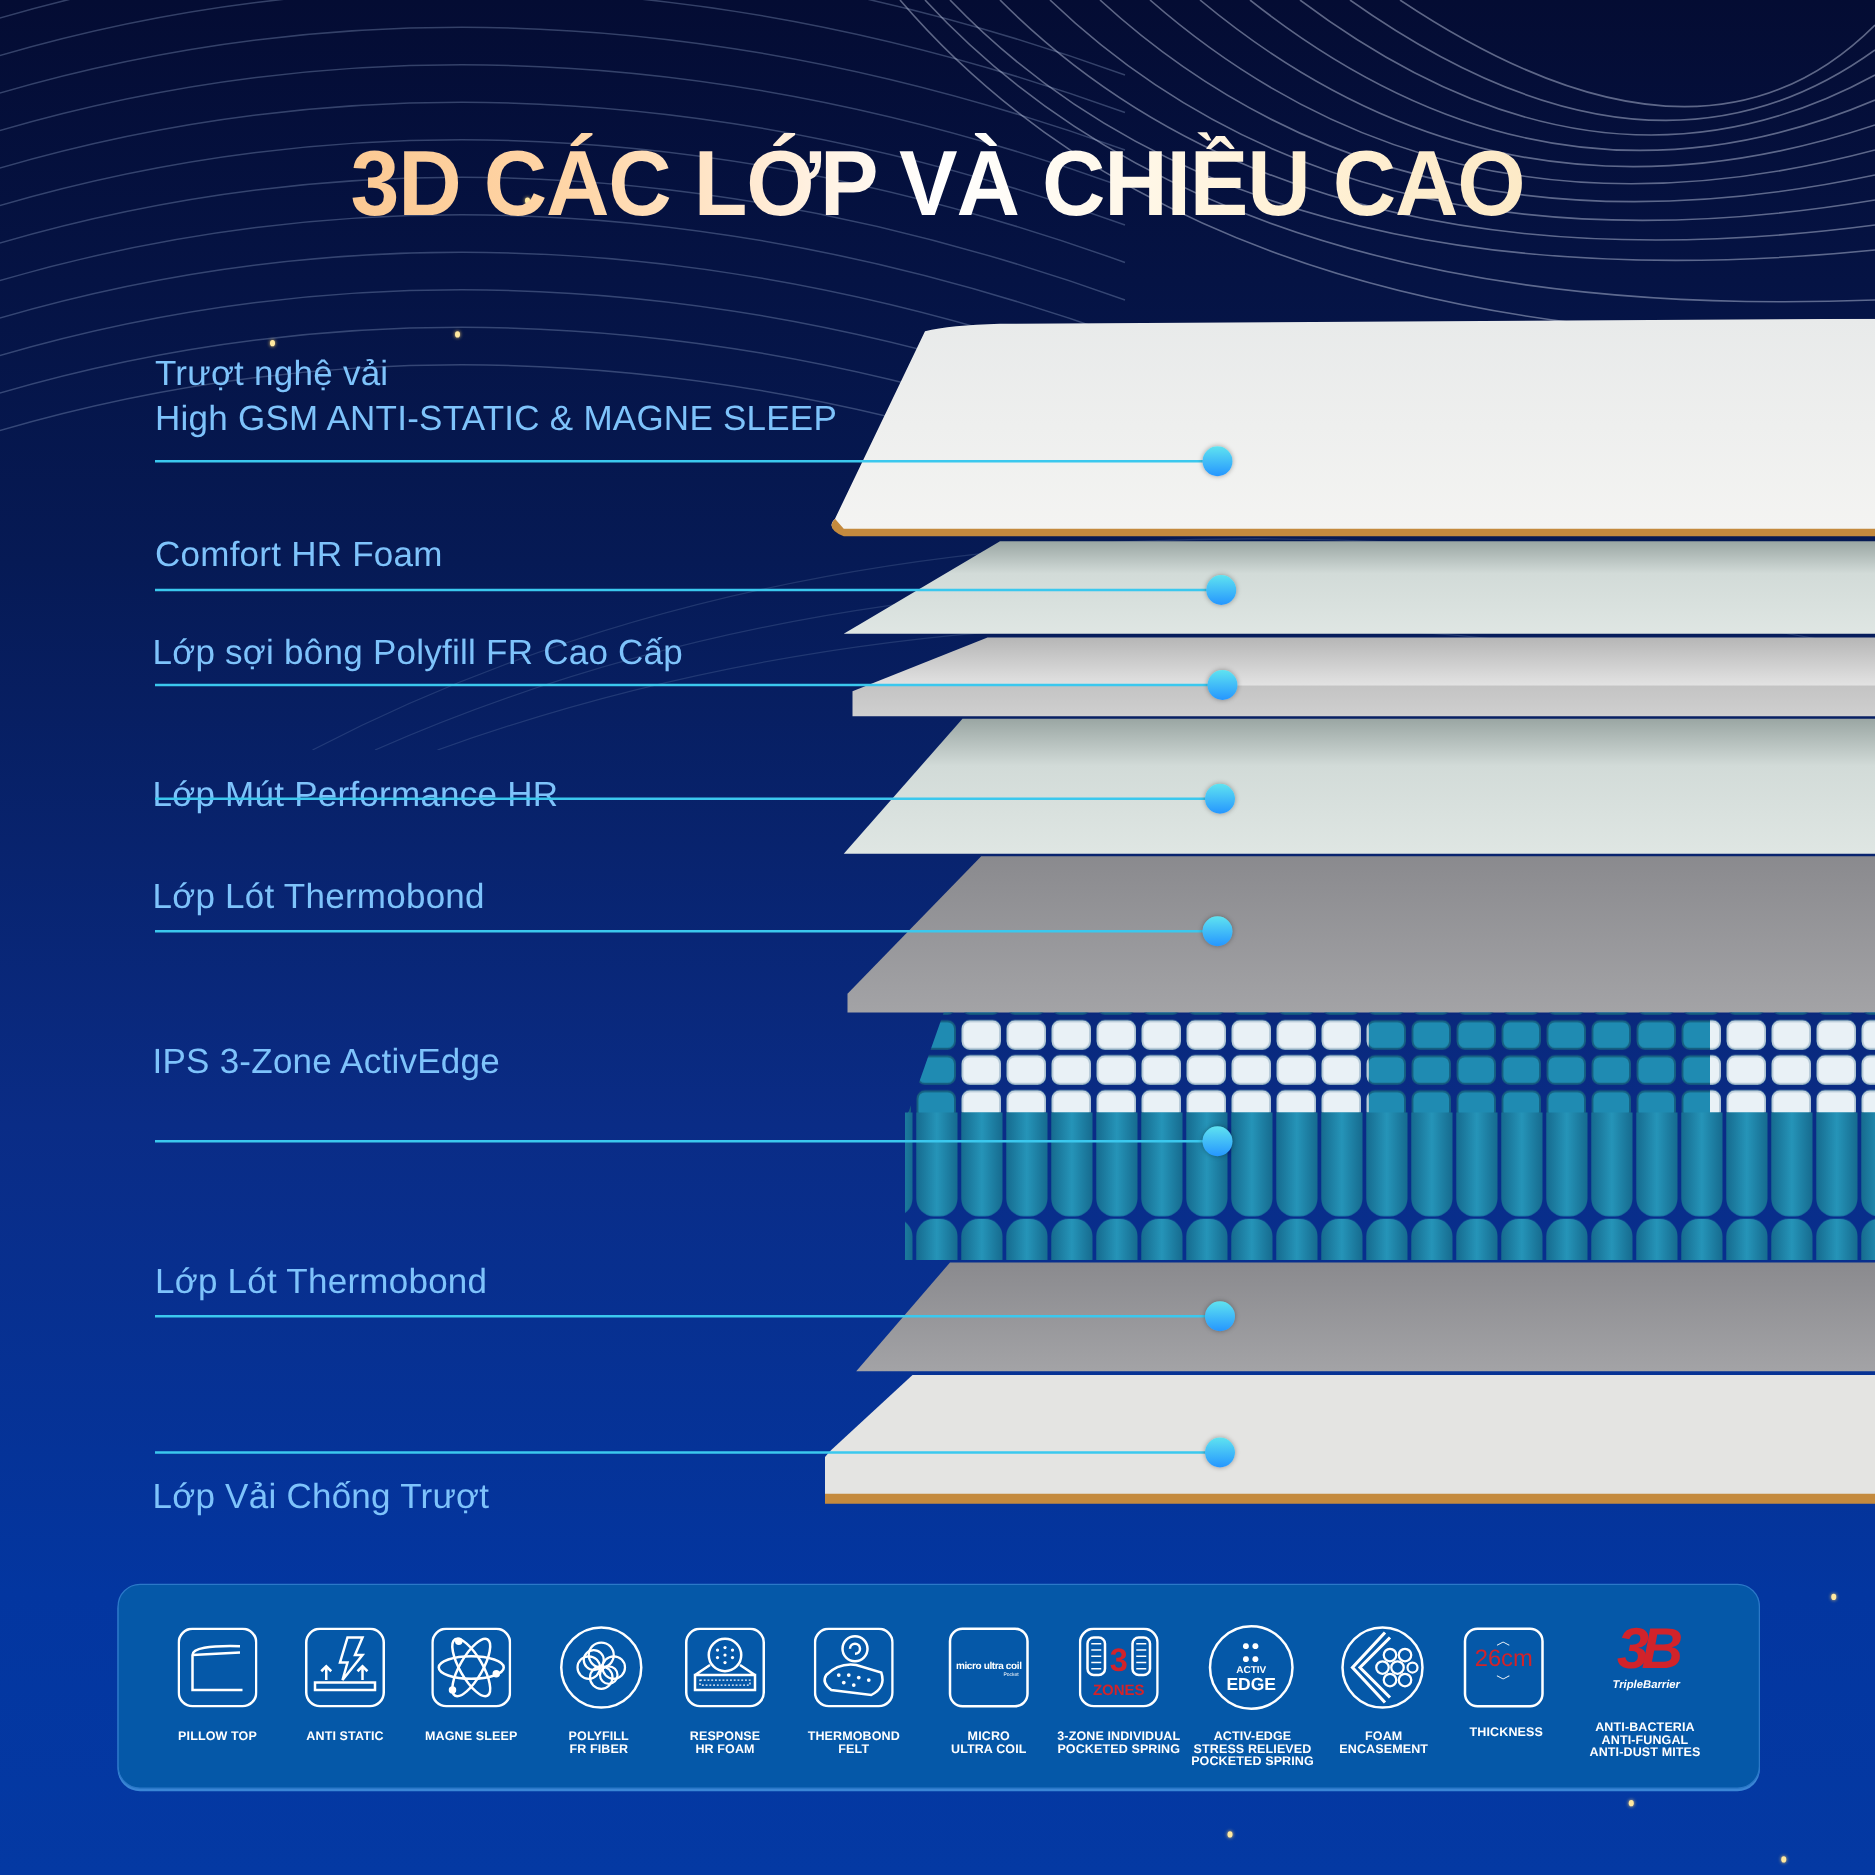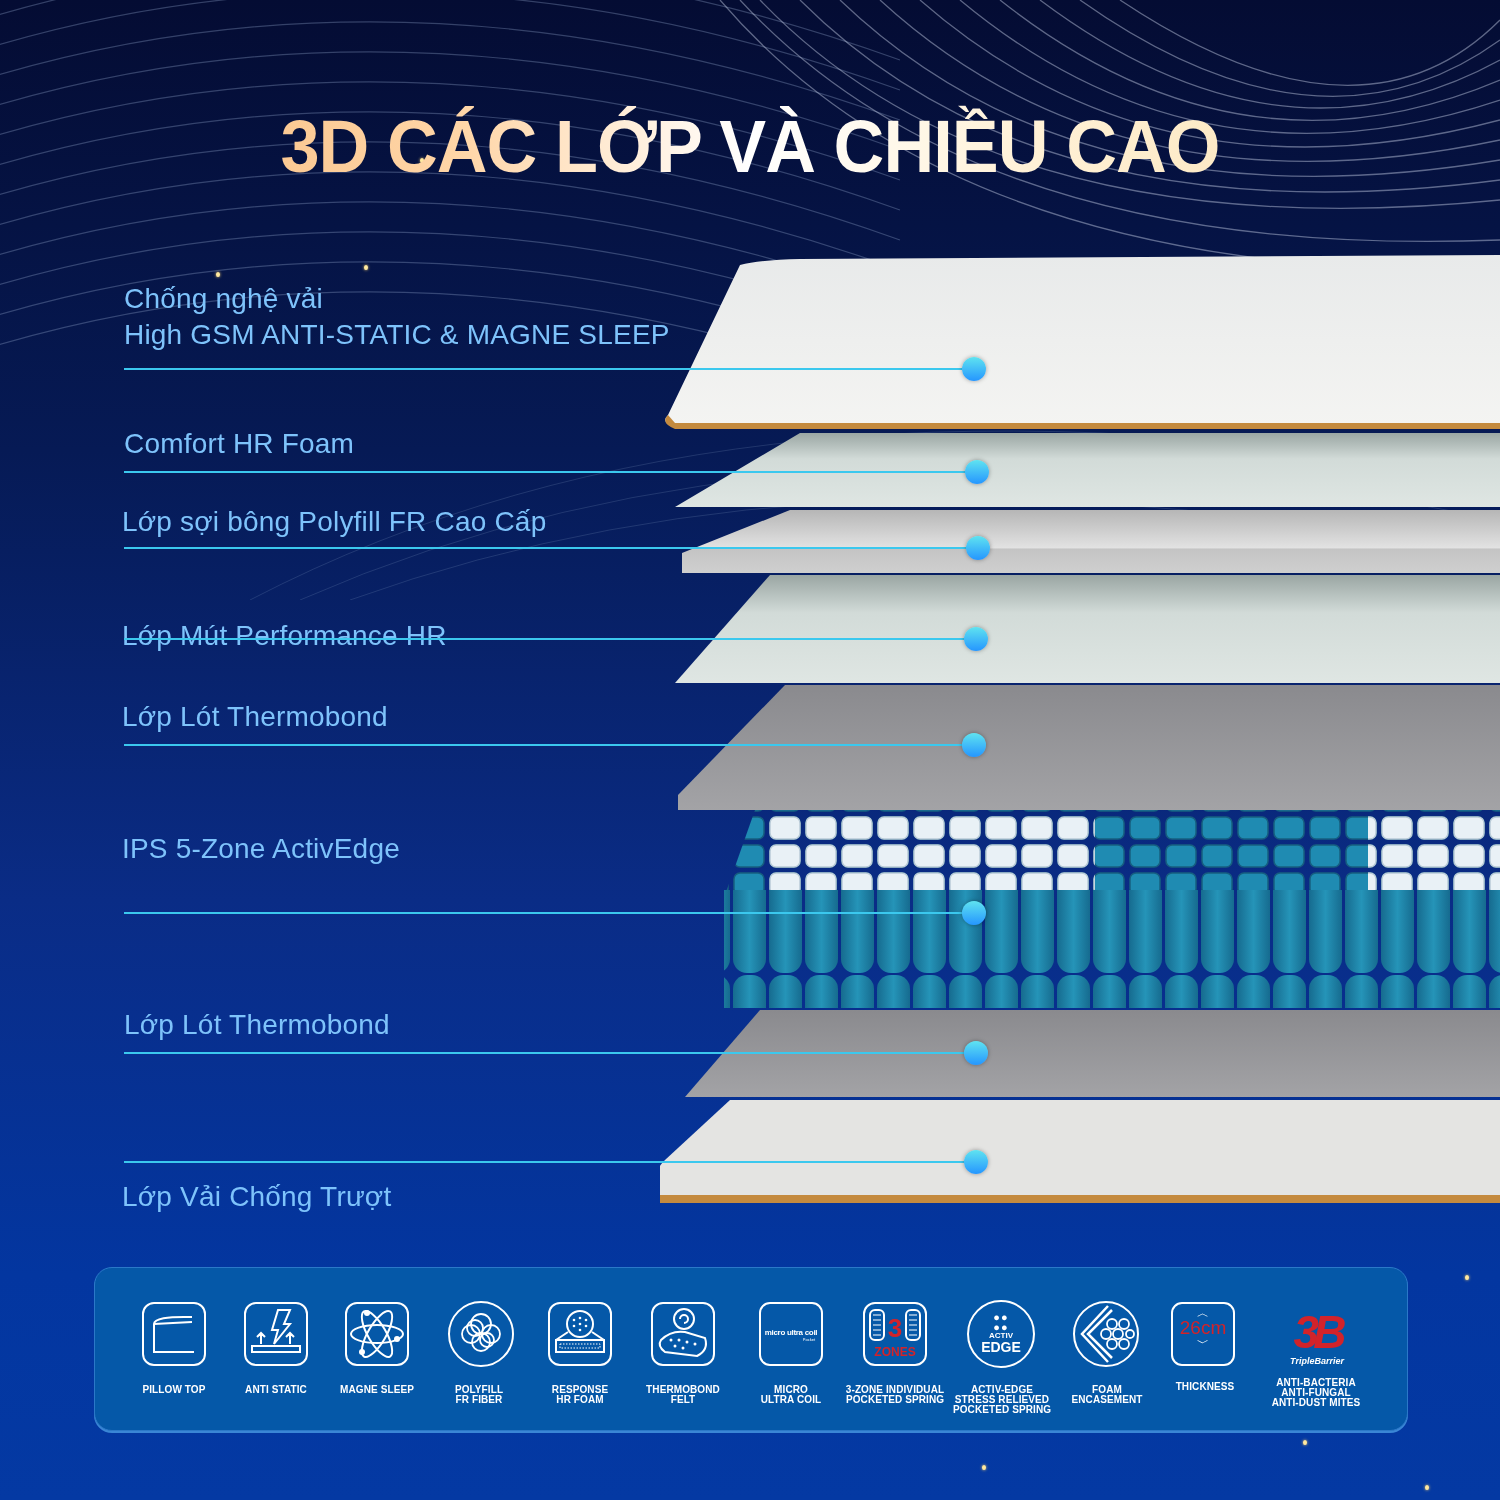--- a/index.html
+++ b/index.html
@@ -126,21 +126,21 @@
   <rect x="64" y="635" width="776" height="118" fill="url(#springSide)"></rect>
 
   <path d="M100 755 L840 755 L840 842 L25 842 Z" fill="url(#gFelt)"></path>
 
   <path d="M70 845 L840 845 L840 942 L-12 942 Q-10 920 5 905 Z" fill="#e4e4e2"></path>
   <path d="M-14 940 L840 940 L840 948 L-10 948 Z" fill="#c48a3e"></path>
 </svg>
 
 <div>
   <div class="label" style="top:281px">
-    <div>Chống nghệ vải</div>
+    <div>Trượt nghệ vải</div>
       <div>High GSM ANTI-STATIC &amp; MAGNE SLEEP</div>
   </div>
   <div class="leader" style="top:368px;width:852px"></div>
   <div class="dot" style="left:962px;top:357px"></div>
 </div>
 <div>
   <div class="label" style="top:426px">Comfort HR Foam</div>
   <div class="leader" style="top:471px;width:855px"></div>
   <div class="dot" style="left:965px;top:460px"></div>
 </div>
@@ -154,21 +154,21 @@
   <div class="leader" style="top:638px;width:854px"></div>
   <div class="dot" style="left:964px;top:627px"></div>
 </div>
 <div>
   <div class="label" style="top:699px;left:122px">Lớp Lót Thermobond</div>
   <div class="leader" style="top:744px;width:852px"></div>
   <div class="dot" style="left:962px;top:733px"></div>
 </div>
 <div>
   <div class="label" style="top:831px;left:122px">
-      <div>IPS 5-Zone ActivEdge</div>
+      <div>IPS 3-Zone ActivEdge</div>
   </div>
   <div class="leader" style="top:912px;width:852px"></div>
   <div class="dot" style="left:962px;top:901px"></div>
 </div>
 <div>
   <div class="label" style="top:1007px">Lớp Lót Thermobond</div>
   <div class="leader" style="top:1052px;width:854px"></div>
   <div class="dot" style="left:964px;top:1041px"></div>
 </div>
 <div>
@@ -341,21 +341,21 @@
       <div style="font-size:12px;line-height:14px;margin-top:2px">︿</div>
       <div style="font-size:19px;line-height:16px;color:#d2232a">26cm</div>
       <div style="font-size:12px;line-height:14px">﹀</div>
     </div>
     <div class="flabel" style="top:114px">
         <div>THICKNESS</div>
       </div>
   </div>
 
   <div class="feat" style="left:1166px">
-    <div class="ficon" style="left:8px;top:42px;width:96px;height:60px;">
+    <div class="ficon" style="left:8px;top:28px;width:96px;height:60px;">
       <div style="font-size:46px;line-height:44px;font-weight:bold;color:#d2232a;letter-spacing:-6px;font-style:italic">3B</div>
       <div style="font-size:9px;font-weight:bold;font-style:italic;color:#fff;margin-top:2px">TripleBarrier</div>
     </div>
     <div class="flabel" style="top:110px">
         <div>ANTI-BACTERIA</div>
         <div>ANTI-FUNGAL</div>
         <div>ANTI-DUST MITES</div>
       </div>
   </div>
 

